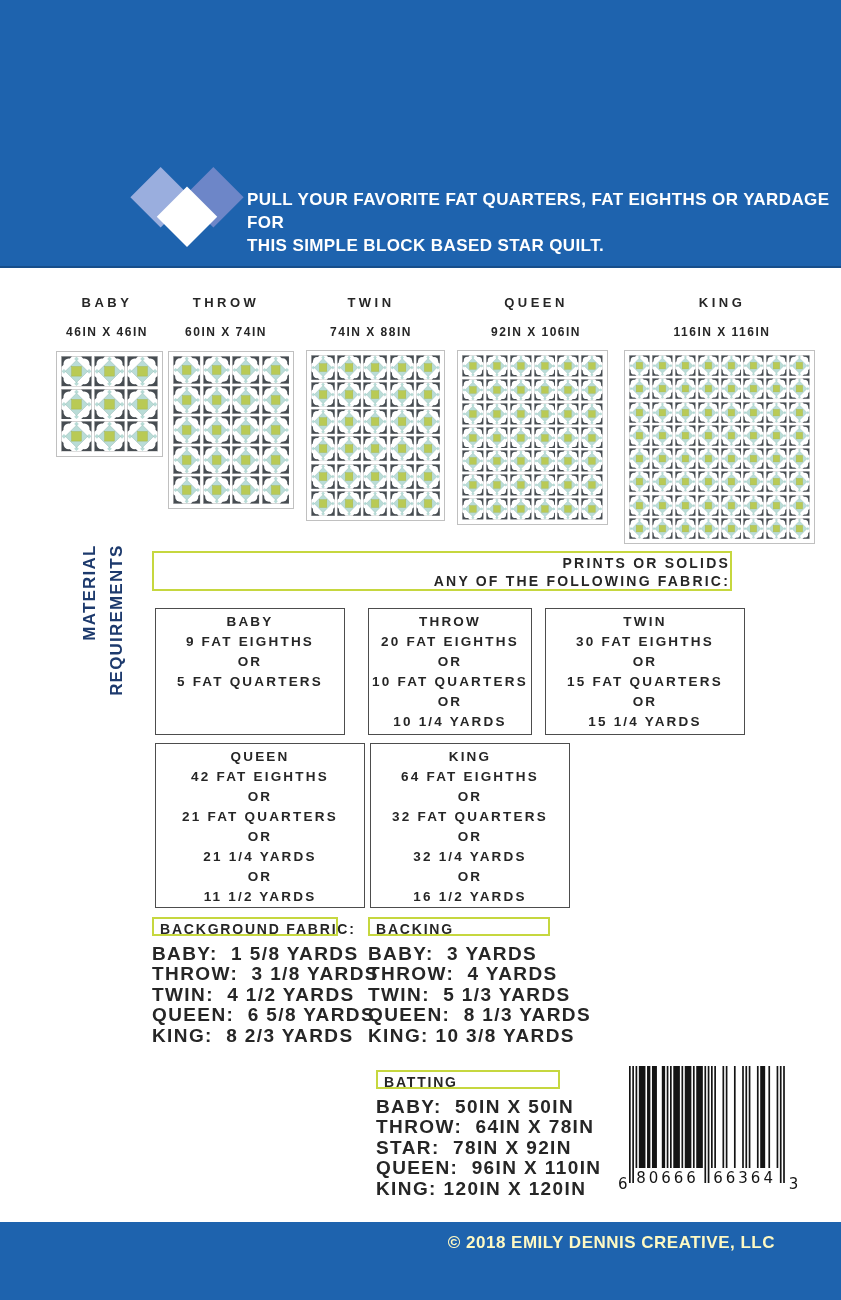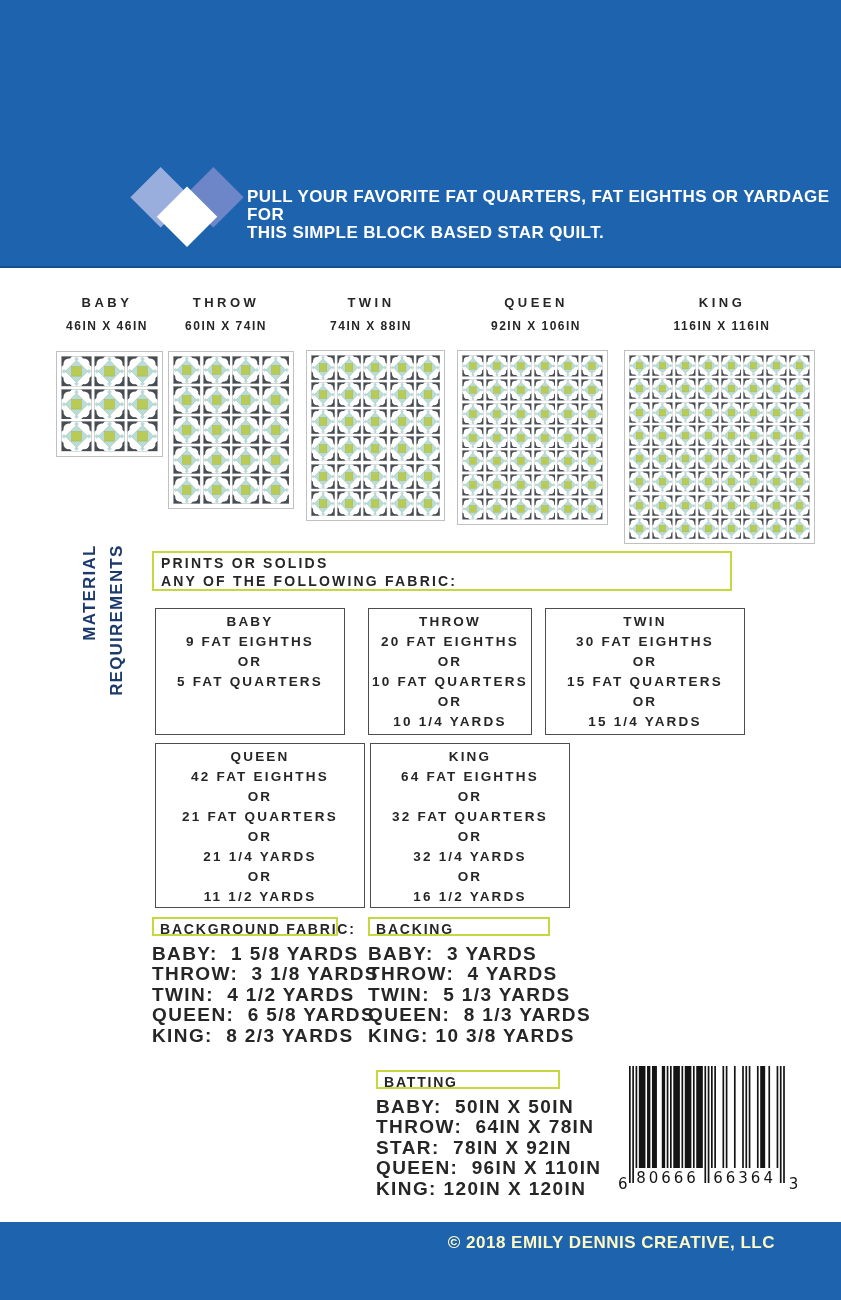--- a/index.html
+++ b/index.html
@@ -7,39 +7,39 @@
     --lime_accent:#c6d73f;
     --navy_text:#1d3a6d;
     --ink:#262626;
   }
   *{margin:0;padding:0;box-sizing:border-box;}
   body{width:841px;height:1300px;background:#fff;font-family:"Liberation Sans",sans-serif;position:relative;overflow:hidden;}
   .page{position:absolute;left:0;top:0;width:841px;height:1300px;}
 
   .top-banner{position:absolute;left:0;top:0;width:841px;height:268px;background:var(--banner_blue);border-bottom:2px solid #174e8b;}
   .heart-logo{position:absolute;left:128px;top:166px;width:118px;height:82px;}
-  .tagline{position:absolute;left:247px;top:188px;color:#fff;font-size:17px;font-weight:bold;line-height:18px;letter-spacing:.4px;}
+  .tagline{position:absolute;left:247px;top:188px;color:#fff;font-size:17px;font-weight:bold;line-height:23px;letter-spacing:.4px;}
 
   .size-head{position:absolute;top:295px;width:170px;text-align:center;color:var(--ink);}
   .sh-baby{left:22px}.sh-throw{left:141px}.sh-twin{left:286px}.sh-queen{left:451px}.sh-king{left:637px}
   .sh-label{font-size:13px;font-weight:bold;letter-spacing:3.5px;}
-  .sh-dims{margin-top:9px;font-size:12px;font-weight:bold;letter-spacing:1.5px;}
+  .sh-dims{margin-top:15px;font-size:12px;font-weight:bold;letter-spacing:1.5px;}
 
   .quilt{position:absolute;display:grid;gap:2px;background:#fff;border:1px solid #c0c0c0;padding:4px;}
   .q-baby{left:56px;top:351px;width:107px;height:106px;}
   .q-throw{left:168px;top:351px;width:126px;height:158px;}
   .q-twin{left:306px;top:350px;width:139px;height:171px;}
   .q-queen{left:457px;top:350px;width:151px;height:175px;}
   .q-king{left:624px;top:350px;width:191px;height:194px;}
   .qb{width:100%;height:100%;display:block;}
 
   .vert-title{position:absolute;left:14px;top:606px;width:185px;height:62px;transform:rotate(-90deg);text-align:right;color:var(--navy_text);font-weight:bold;font-size:17px;line-height:27px;letter-spacing:1.2px;}
 
   .lime-box{border:2px solid var(--lime_accent);}
-  .precuts-header{position:absolute;left:152px;top:551px;width:580px;height:40px;padding:1px 0 0 7px;font-size:14px;font-weight:bold;letter-spacing:2.2px;line-height:18px;color:var(--ink);}
+  .precuts-header{position:absolute;left:152px;top:551px;width:580px;height:40px;padding:1px 0 0 7px;font-size:14px;font-weight:bold;letter-spacing:2.2px;line-height:18px;color:var(--ink);text-align:right;}
 
   .precut-box{position:absolute;border:1px solid #4d4d4d;text-align:center;padding-top:3px;font-weight:bold;color:var(--ink);}
   .pb-title,.pb-line{font-size:13.5px;letter-spacing:2.2px;line-height:20px;}
   .pb1{left:155px;top:608px;width:190px;height:127px;}
   .pb2{left:368px;top:608px;width:164px;height:127px;}
   .pb3{left:545px;top:608px;width:200px;height:127px;}
   .pb4{left:155px;top:743px;width:210px;height:165px;}
   .pb5{left:370px;top:743px;width:200px;height:165px;}
 
   .fab-sec{position:absolute;}

